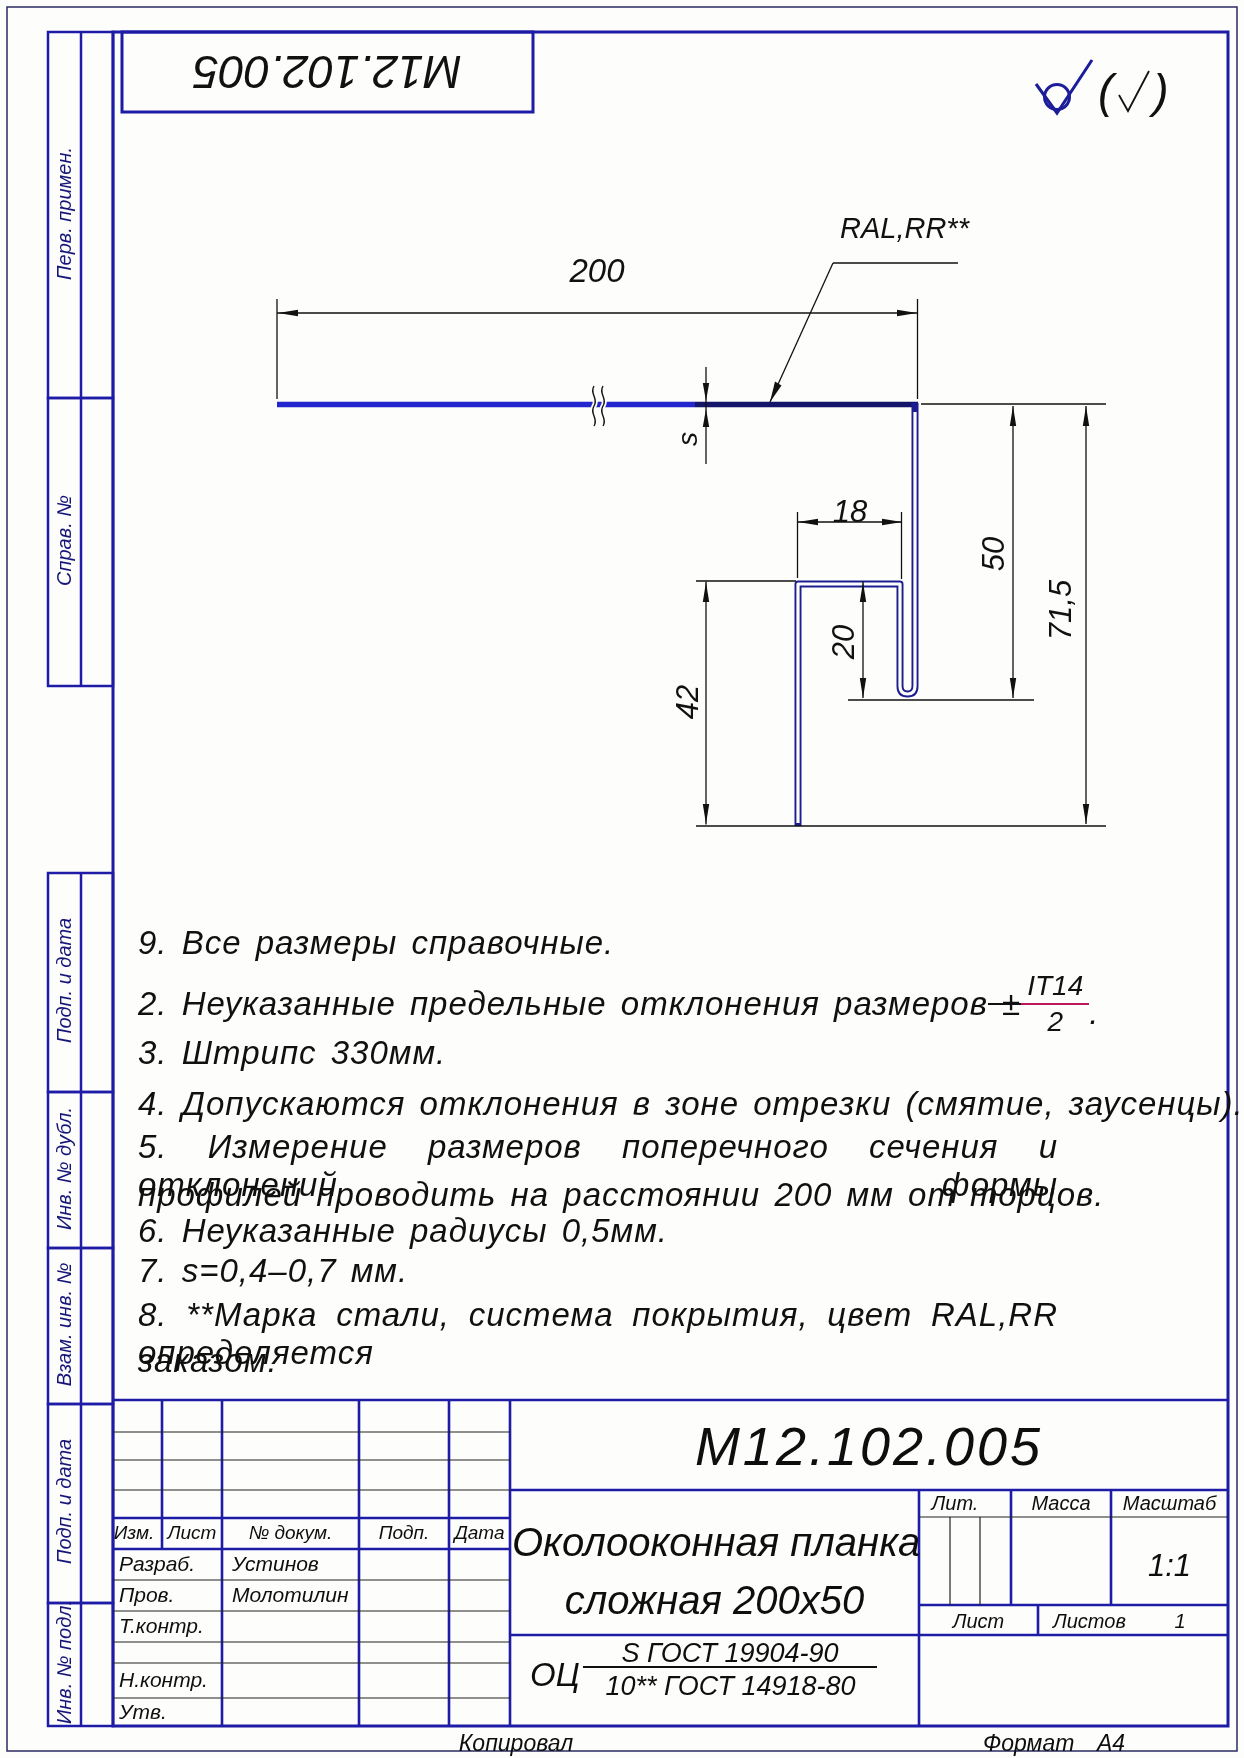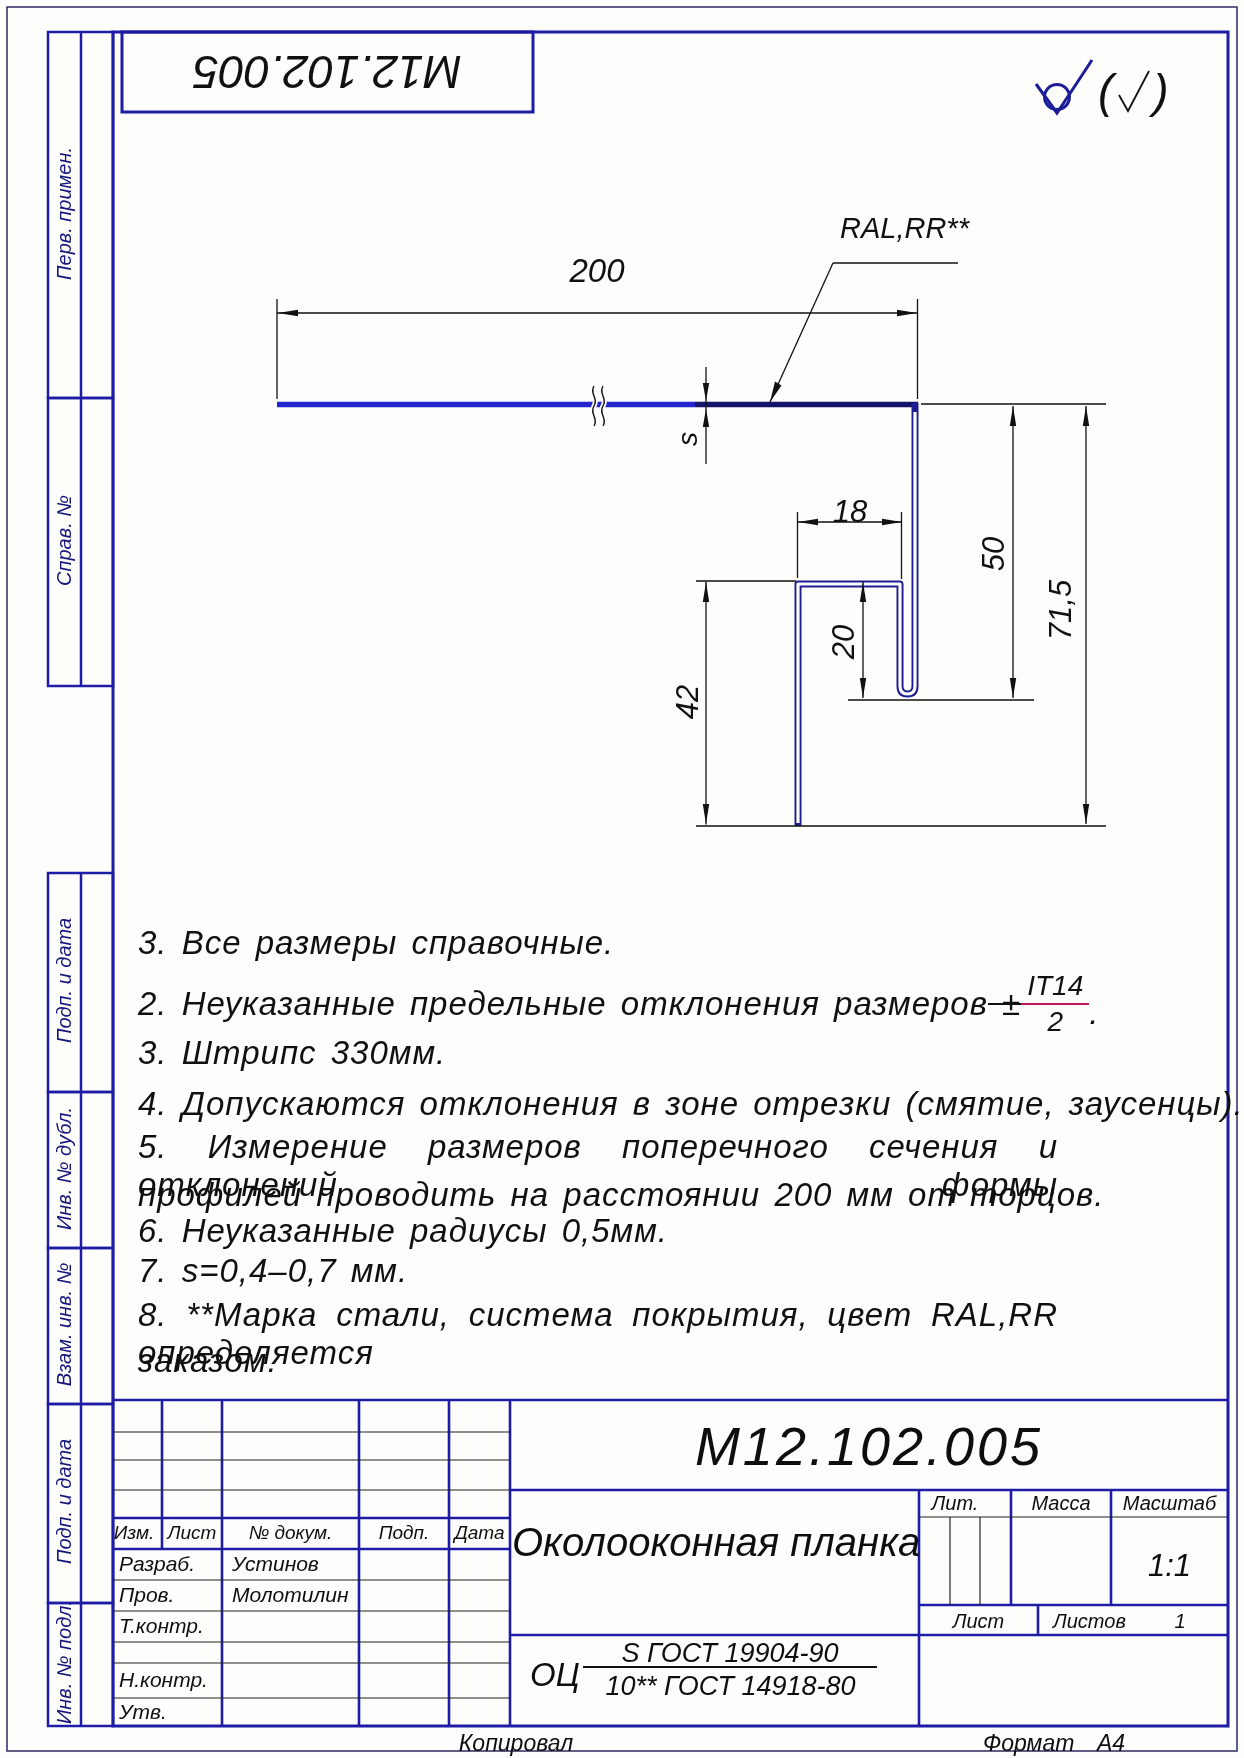--- a/index.html
+++ b/index.html
@@ -148,21 +148,21 @@
 
 <div class="t c" style="left:277px;top:252px;width:640px;font-size:33px;">200</div>
 <div class="t" style="left:840px;top:212px;font-size:29px;">RAL,RR**</div>
 <div class="t rot c" style="left:668px;top:423px;width:40px;font-size:28px;">s</div>
 <div class="t c" style="left:798px;top:494px;width:104px;font-size:31px;">18</div>
 <div class="t rot c" style="left:628px;top:684px;width:120px;font-size:31px;">42</div>
 <div class="t rot c" style="left:794px;top:624px;width:100px;font-size:31px;">20</div>
 <div class="t rot c" style="left:934px;top:536px;width:120px;font-size:31px;">50</div>
 <div class="t rot c" style="left:991px;top:592px;width:140px;font-size:31px;">71,5</div>
 
-<div class="t note" style="left:138px;top:924px;">3.  Все размеры справочные.</div>
+<div class="t note" style="left:138px;top:924px;">9.  Все размеры справочные.</div>
 
 <div class="t n2row" style="left:138px;top:962px;height:84px;">
   <span class="note" style="font-style:italic;">2.  Неуказанные предельные отклонения размеров ±</span>
   <span class="frac" style="font-style:italic;font-size:28px;">
     <span class="top">IT14</span>
     <span class="bot">2</span>
   </span>
   <span class="note" style="font-style:italic;align-self:flex-end;padding-bottom:14px;">.</span>
 </div>
 
@@ -193,20 +193,21 @@
 <div class="t tb" style="left:232px;top:1552px;font-size:21px;">Устинов</div>
 <div class="t tb" style="left:119px;top:1583px;font-size:21px;">Пров.</div>
 <div class="t tb" style="left:232px;top:1583px;font-size:21px;">Молотилин</div>
 <div class="t tb" style="left:119px;top:1614px;font-size:21px;">Т.контр.</div>
 <div class="t tb" style="left:119px;top:1668px;font-size:21px;">Н.контр.</div>
 <div class="t tb" style="left:119px;top:1700px;font-size:21px;">Утв.</div>
 
 <div class="t tb c" style="left:510px;top:1415px;width:718px;font-size:54px;letter-spacing:3px;">М12.102.005</div>
 
 <div class="t tb c" style="left:512px;top:1520px;width:405px;font-size:40px;">Околооконная планка</div>
+<div class="t tb c" style="left:512px;top:1578px;width:405px;font-size:40px;">сложная 200х50</div>
 
 <div class="t tb c" style="left:919px;top:1492px;width:72px;font-size:20px;">Лит.</div>
 <div class="t tb c" style="left:1011px;top:1492px;width:100px;font-size:20px;">Масса</div>
 <div class="t tb c" style="left:1111px;top:1492px;width:117px;font-size:20px;">Масштаб</div>
 <div class="t tb c" style="left:1111px;top:1548px;width:117px;font-size:31px;">1:1</div>
 
 <div class="t tb c" style="left:919px;top:1610px;width:119px;font-size:20px;">Лист</div>
 <div class="t tb" style="left:1053px;top:1610px;font-size:20px;">Листов</div>
 <div class="t tb c" style="left:1160px;top:1610px;width:40px;font-size:20px;">1</div>
 

